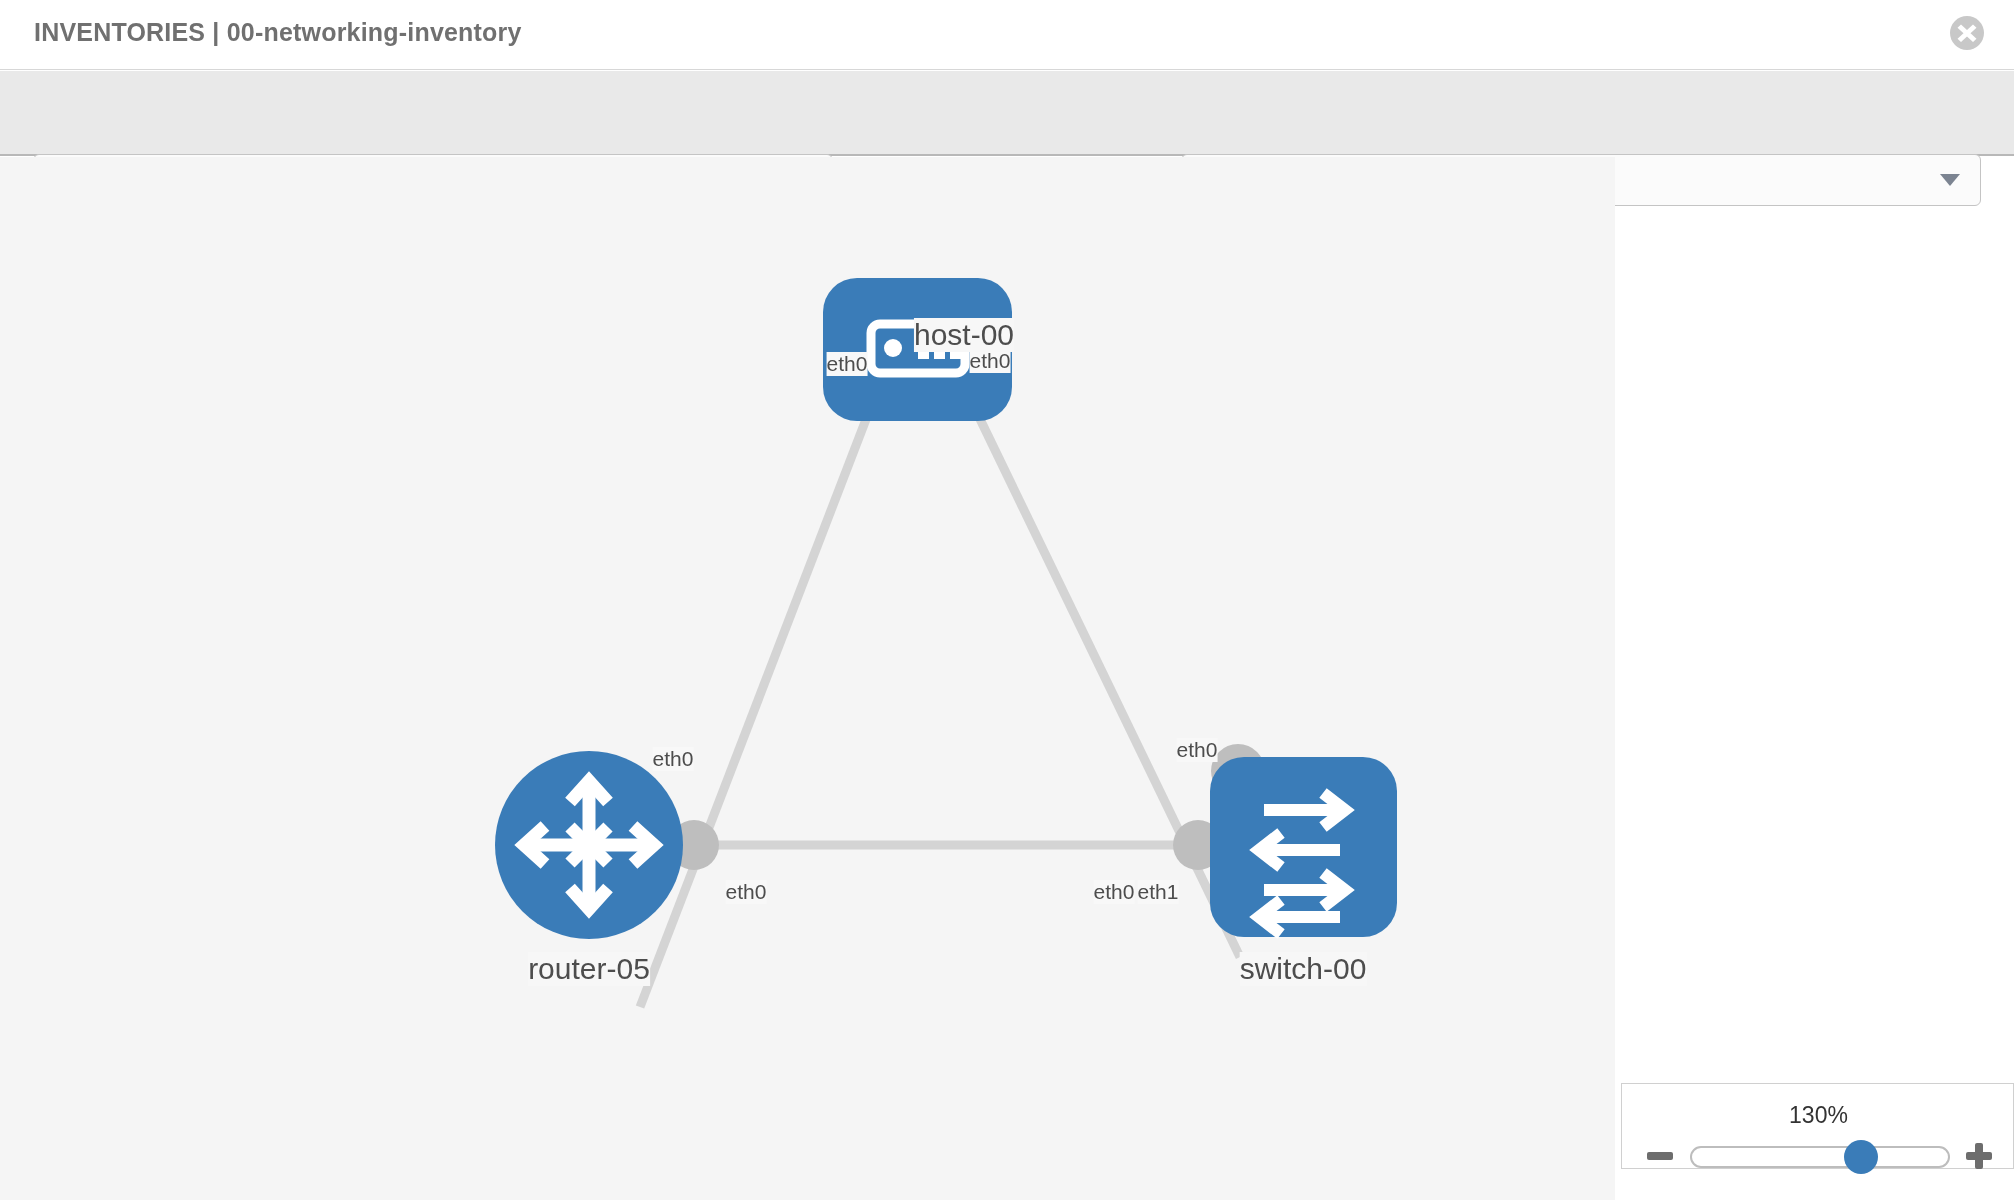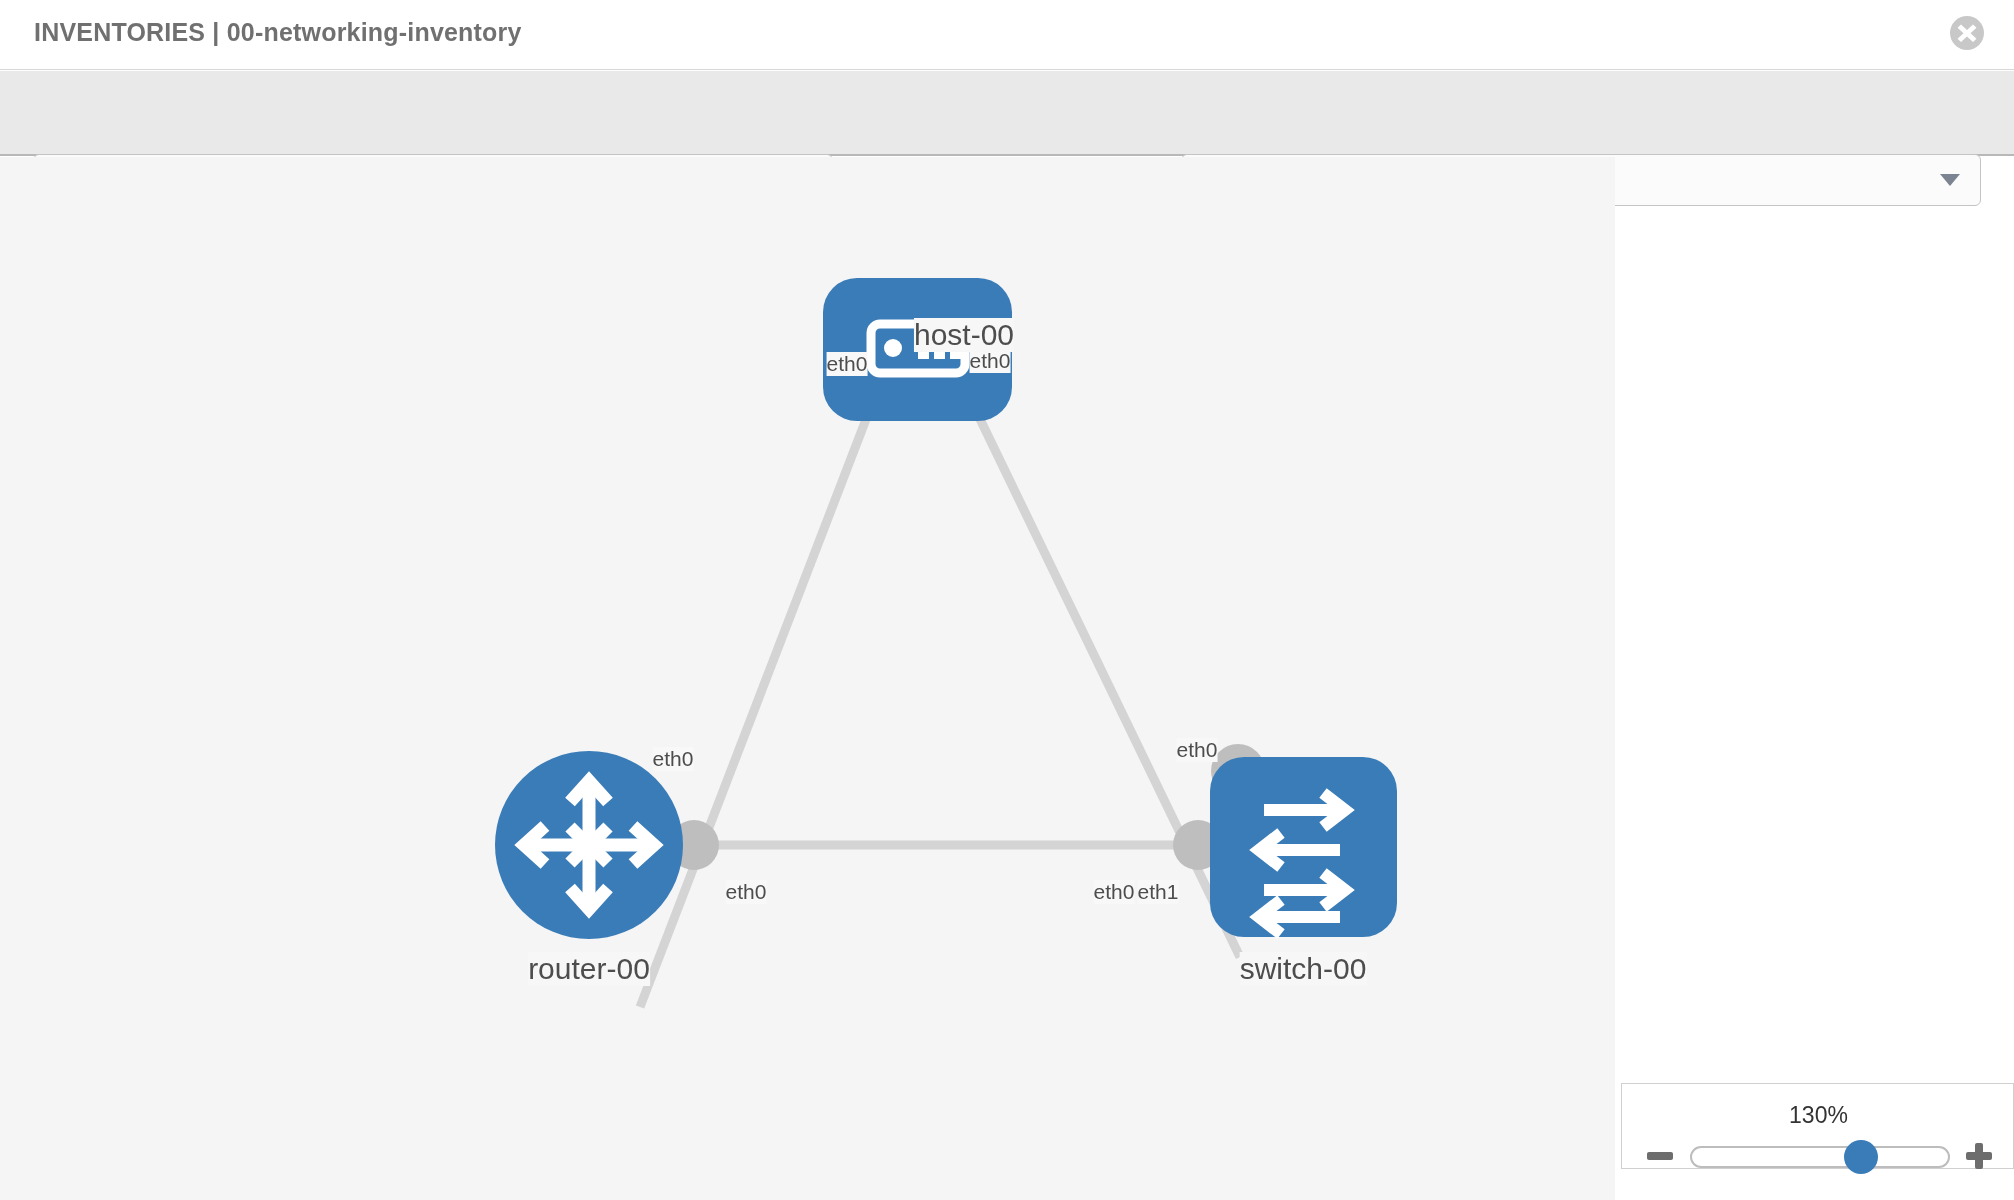--- a/index.html
+++ b/index.html
@@ -314,21 +314,21 @@
   <span class="iface-label" style="left:847px;  top:195px;">eth0</span>
   <span class="iface-label" style="left:990px;  top:192px;">eth0</span>
 
   <span class="iface-label" style="left:673px;  top:590px;">eth0</span>
   <span class="iface-label" style="left:1197px; top:581px;">eth0</span>
   <span class="iface-label" style="left:746px;  top:723px;">eth0</span>
   <span class="iface-label" style="left:1114px; top:723px;">eth0</span>
   <span class="iface-label" style="left:1142px; top:723px;margin-left:16px;">eth1</span>
 
   <span class="node-label" style="left:916px;  top:161px;margin-left:48px;">host-00</span>
-  <span class="node-label" style="left:589px;  top:795px;">router-00</span>
+  <span class="node-label" style="left:589px;  top:795px;">router-05</span>
   <span class="node-label" style="left:1303px; top:795px;">switch-00</span>
 </div>
 
 <div class="zoom-panel">
   <div class="zoom-percent">130%</div>
 
   <svg class="zoom-minus" viewBox="0 0 32 32">
     <rect x="3" y="12" width="26" height="8" rx="2" fill="#6d6d6d"></rect>
   </svg>
 

